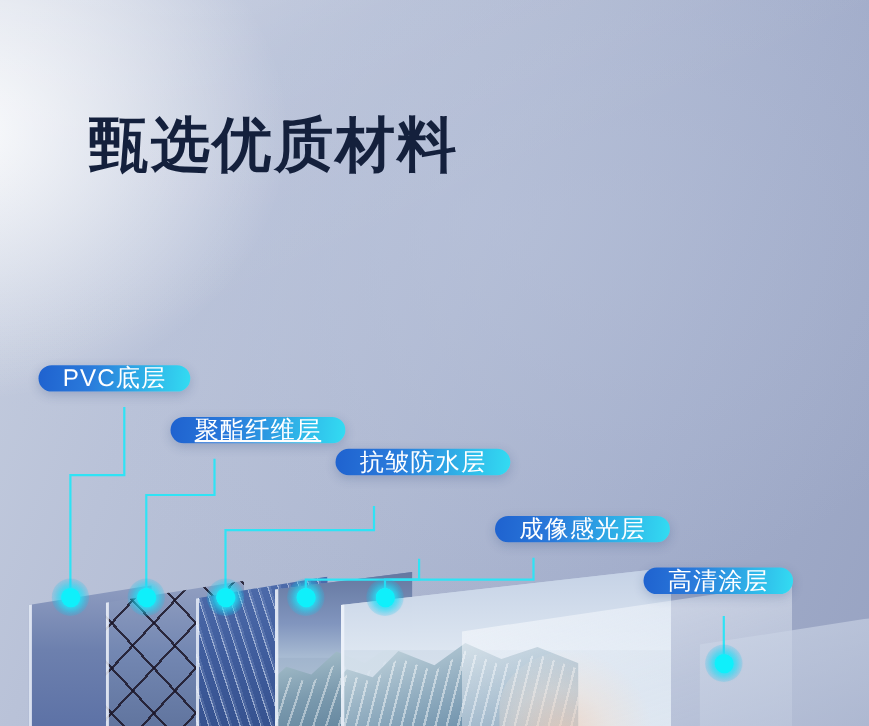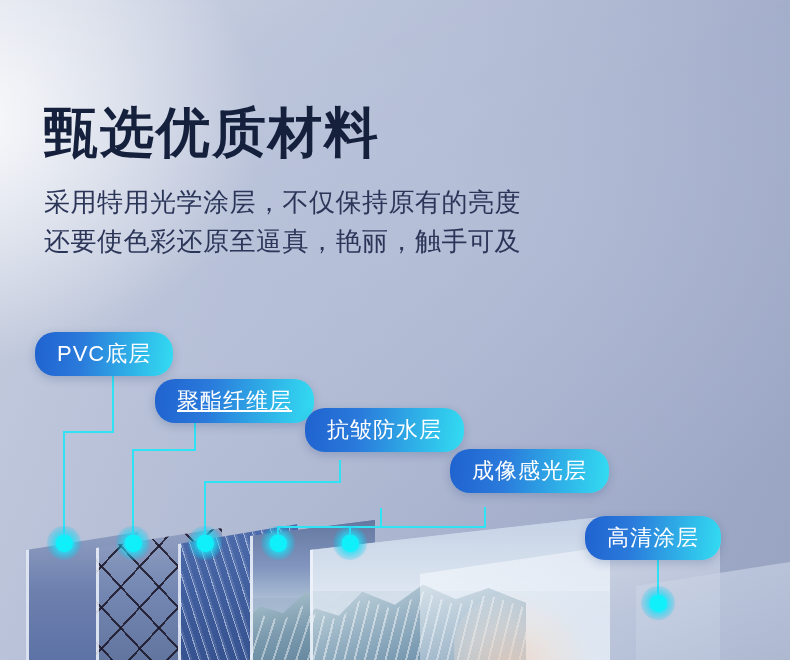--- a/index.html
+++ b/index.html
@@ -42,20 +42,21 @@
     width: 640px;
   }
 
   .title {
     font-size: 54px;
     font-weight: bold;
     letter-spacing: 2px;
     color: #14203c;
     line-height: 1.05;
     white-space: nowrap;
+    margin-left: 37px;
   }
 
   .subtitle {
     margin-top: 22px;
     font-size: 26px;
     line-height: 1.52;
     color: #2b3558;
     letter-spacing: 0.5px;
   }
   .subtitle .line { display: block; white-space: nowrap; }
@@ -201,21 +202,21 @@
   #connectors {
     position: absolute;
     left: 0; top: 0;
     width: 790px; height: 660px;
     pointer-events: none;
   }
 
   
   .pill {
     position: absolute;
-    height: 44px;
+    height: 24px;
     display: flex;
     align-items: center;
     justify-content: center;
     padding: 0 22px;
     border-radius: 20px;
     color: #ffffff;
     font-size: 22px;
     letter-spacing: 1px;
     white-space: nowrap;
     background: linear-gradient(96deg, #1f62cf 0%, #2a7adb 34%, #2fb4e8 72%, #33dcf2 100%);
@@ -308,24 +309,20 @@
   <span class="dot" style="left:64px;  top:543px;"></span>
   <span class="dot" style="left:133px; top:543px;"></span>
   <span class="dot" style="left:205px; top:543px;"></span>
   <span class="dot" style="left:278px; top:543px;"></span>
   <span class="dot" style="left:350px; top:543px;"></span>
   <span class="dot" style="left:658px; top:603px;"></span>
 
   <div class="pill" style="left:35px;  top:332px;">PVC底层</div>
   <div class="pill" style="left:155px; top:379px;text-decoration:underline;">聚酯纤维层</div>
   <div class="pill" style="left:305px; top:408px;">抗皱防水层</div>
-  <div class="pill" style="left:450px; top:449px;">成像感光层</div>
+  <div class="pill" style="left:450px; top:469px;">成像感光层</div>
   <div class="pill" style="left:585px; top:516px;text-align:right;">高清涂层</div>
 
   <div class="heading-block">
     <h1 class="title">甄选优质材料</h1>
-    <div class="subtitle">
-      <span class="line">采用特用光学涂层，不仅保持原有的亮度</span>
-      <span class="line">还要使色彩还原至逼真，艳丽，触手可及</span>
-    </div>
   </div>
 
 </div>
 
 </body></html>

